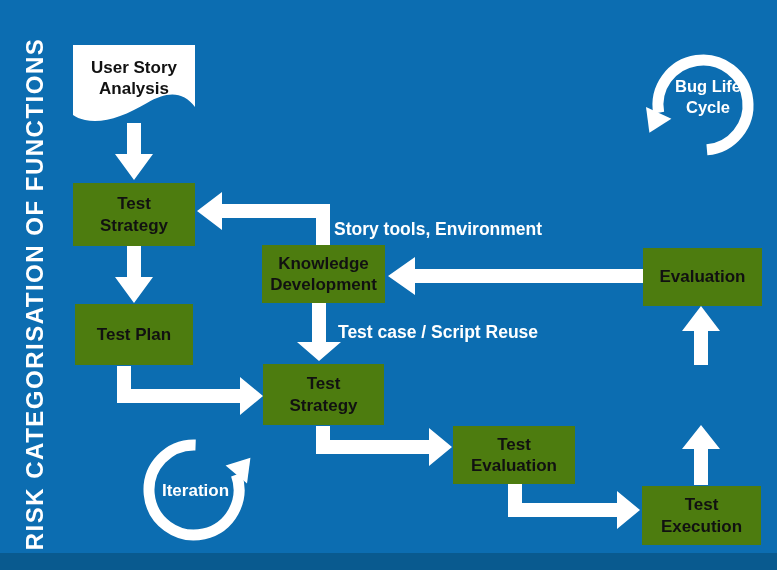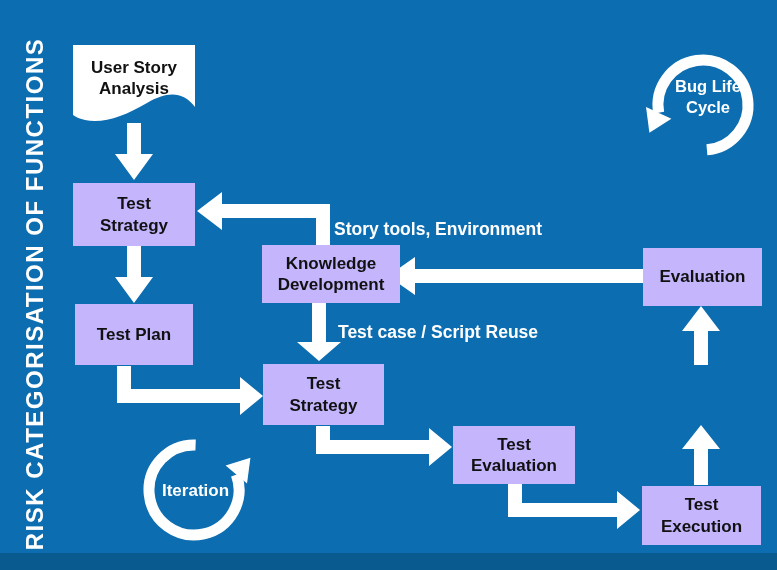--- a/index.html
+++ b/index.html
@@ -22,31 +22,31 @@
     transform:rotate(-90deg);
     color:#ffffff;
     font-size:24px;font-weight:bold;
     letter-spacing:1.5px;
     text-align:center;
     white-space:nowrap;
   }
   
   .node{
     position:absolute;
-    background:#c4b5fd;
+    background:#4d7c0f;
     color:#111111;
     display:flex;flex-direction:column;
     justify-content:center;align-items:center;
     text-align:left;
     font-size:17px;font-weight:bold;line-height:1.25;
   }
   .node span{display:block;}
   #n-test-strategy-1{left:73px;top:183px;width:122px;height:63px;}
   #n-test-plan{left:75px;top:304px;width:118px;height:61px;}
-  #n-knowledge-repository{left:262px;top:245px;width:138px;height:58px;}
+  #n-knowledge-repository{left:262px;top:245px;width:123px;height:58px;}
   #n-test-strategy-2{left:263px;top:364px;width:121px;height:61px;}
   #n-test-scripting{left:453px;top:426px;width:122px;height:58px;}
   #n-test-execution{left:642px;top:486px;width:119px;height:59px;}
   #n-test-report{left:642px;top:366px;width:120px;height:58px;}
   #n-development-evaluation{left:643px;top:248px;width:119px;height:58px;}
   
   #n-user-story{
     position:absolute;left:73px;top:45px;width:122px;height:80px;
   }
   #n-user-story .doc-text{

